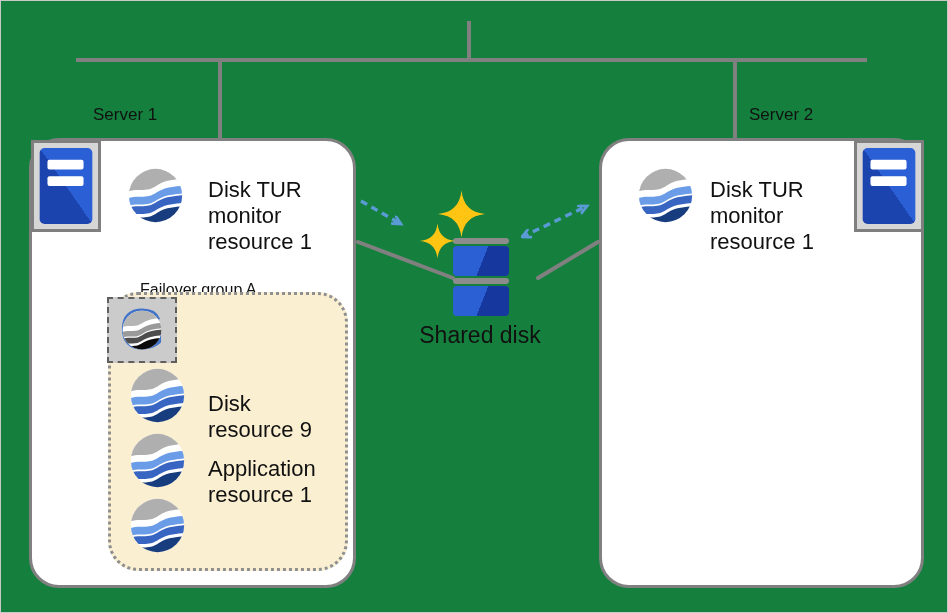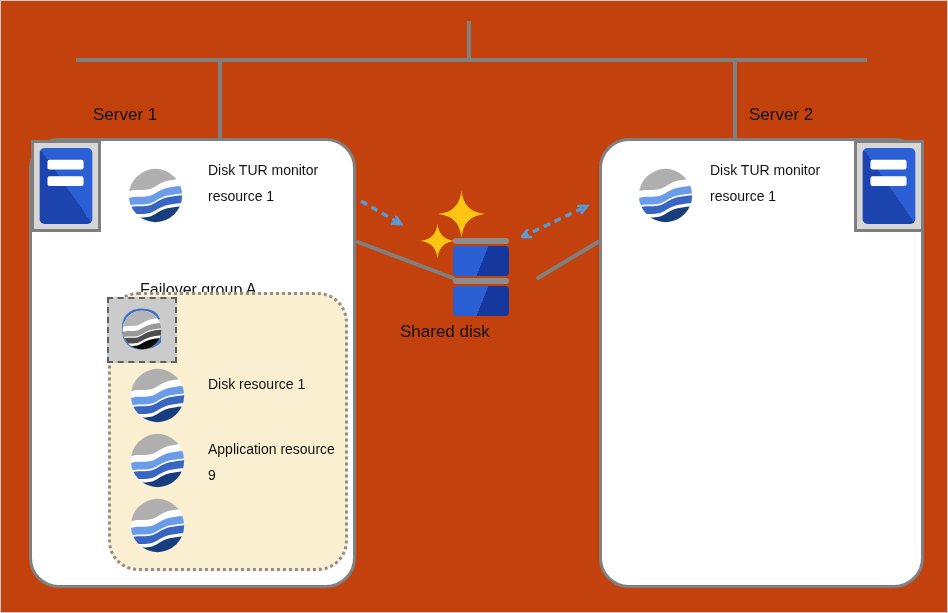--- a/index.html
+++ b/index.html
@@ -1,23 +1,23 @@
 <!DOCTYPE html>
 <html><head>
 <meta charset="utf-8">
 <style>
   html,body{margin:0;padding:0;background:#fff;}
   .stage{
-    position:relative;width:946px;height:611px;background:#c2410c;
+    position:relative;width:946px;height:611px;background:#15803d;
     border:1px solid #c9c9c9;overflow:hidden;
     font-family:"Liberation Sans","DejaVu Sans",sans-serif;color:#111;
   }
   .abs{position:absolute;}
   .overlay{position:absolute;left:0;top:0;width:100%;height:100%;pointer-events:none;}
-  .txt{font-size:14px;line-height:26px;color:#111;}
+  .txt{font-size:22px;line-height:26px;color:#111;margin-top:20px;}
   
   .server-box{
     position:absolute;border:3px solid #808080;border-radius:30px;background:#fff;
   }
   #server1-box{left:28px;top:137px;width:321px;height:444px;}
   #server2-box{left:598px;top:137px;width:319px;height:444px;}
   .server-label{position:absolute;font-size:17px;}
   #server1-label{left:92px;top:104px;}
   #server2-label{left:748px;top:104px;}
   
@@ -46,21 +46,21 @@
   }
   .g-ball{position:absolute;left:13px;top:11px;width:40px;height:40px;}
   .res-text{position:absolute;width:128px;}
   
   .disk-stack{position:absolute;left:452px;top:237px;width:56px;}
   .disk-cap{height:6px;background:#8c8c8c;border-radius:3px;margin-bottom:2px;}
   .disk-body{
     height:30px;border-radius:4px;margin-bottom:2px;
     background:linear-gradient(112deg,#2a60d4 52%,#16379e 52%);
   }
-  #shared-disk-label{left:399px;top:321px;width:160px;text-align:left;font-size:17px;}
+  #shared-disk-label{left:399px;top:321px;width:160px;text-align:center;font-size:23px;}
   .star{position:absolute;}
   #sparkle-large{left:437px;top:188px;width:47px;height:50px;}
   #sparkle-small{left:419px;top:221px;width:35px;height:38px;}
 </style>
 </head>
 <body>
 
 <div class="stage">
 
   <svg width="0" height="0" style="position:absolute" aria-hidden="true">
@@ -157,26 +157,26 @@
   <div id="group-icon">
     <span class="g-letter">G</span>
     <svg class="g-ball">
         <use href="#wave-mono"></use>
       </svg>
   </div>
 
   <svg class="wave-icon" style="left:129px;top:367px">
       <use href="#wave-color"></use>
     </svg>
-  <div class="res-text txt" style="left:207px;top:370px">Disk resource 1</div>
+  <div class="res-text txt" style="left:207px;top:370px">Disk resource 9</div>
 
   <svg class="wave-icon" style="left:129px;top:432px">
       <use href="#wave-color"></use>
     </svg>
-  <div class="res-text txt" style="left:207px;top:435px">Application resource 9</div>
+  <div class="res-text txt" style="left:207px;top:435px">Application resource 1</div>
 
   <svg class="wave-icon" style="left:129px;top:497px">
       <use href="#wave-color"></use>
     </svg>
 
   <div class="disk-stack">
     <div class="disk-cap"></div>
     <div class="disk-body"></div>
     <div class="disk-cap"></div>
     <div class="disk-body"></div>

